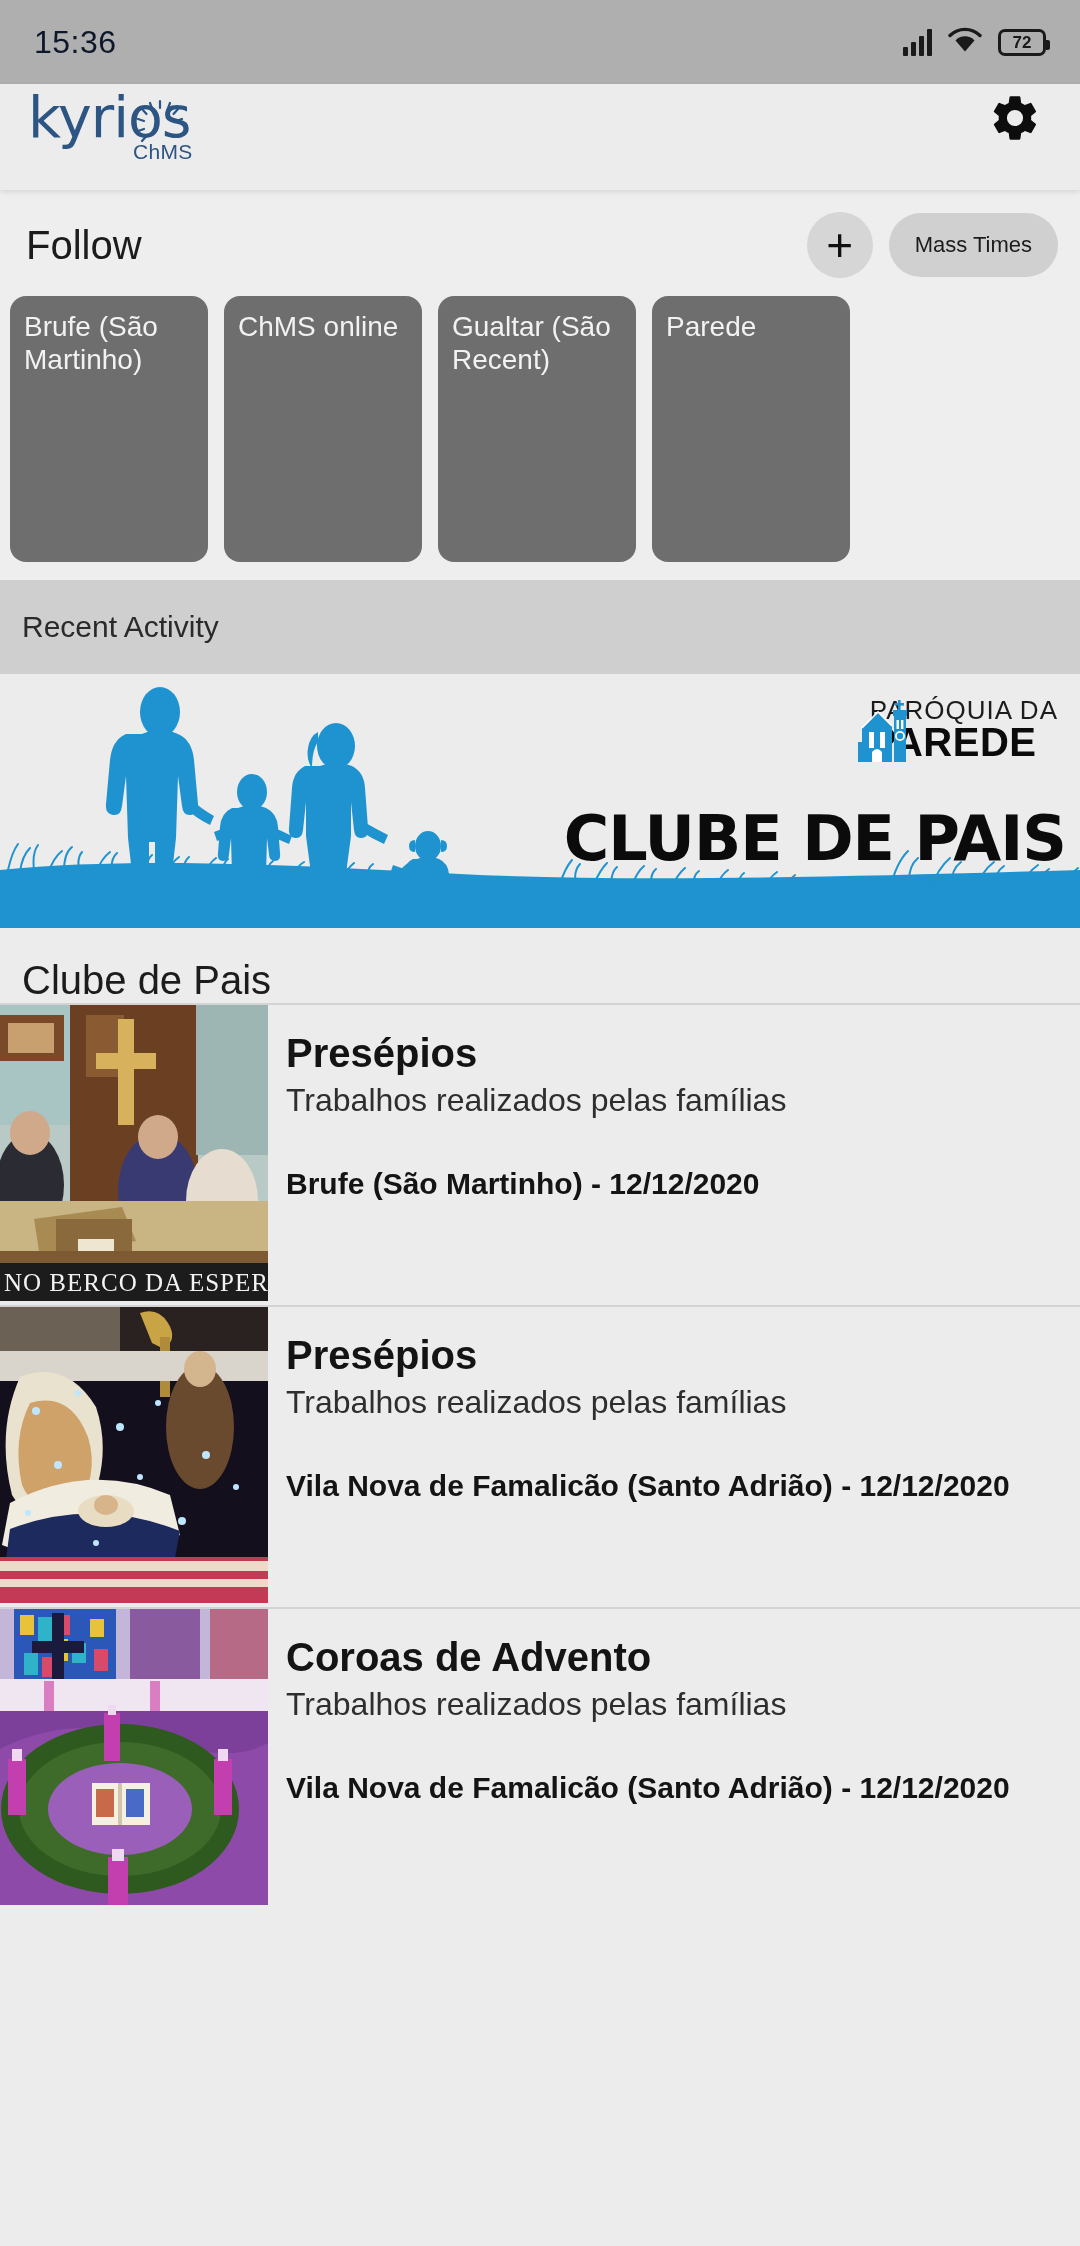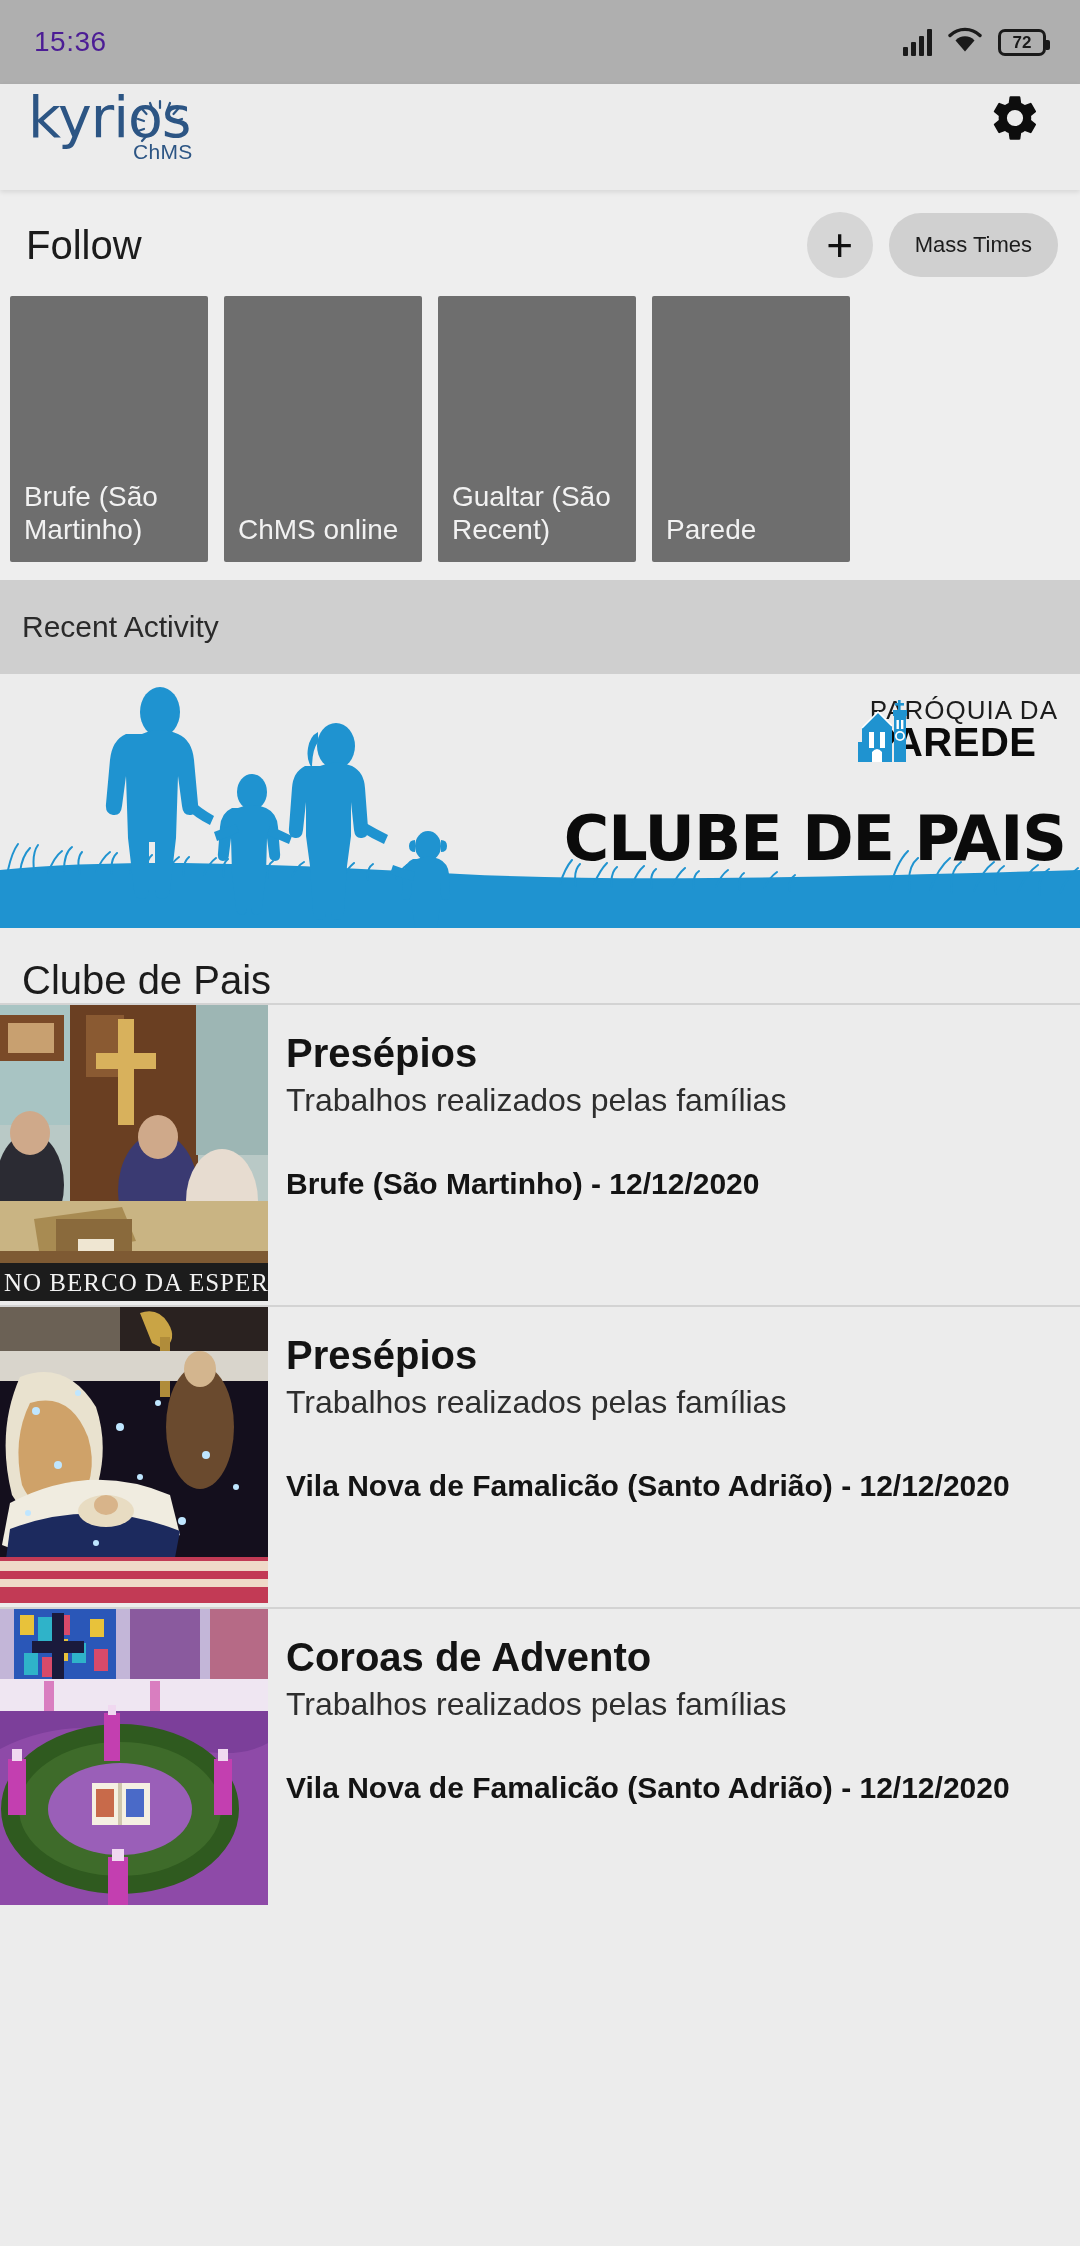--- a/index.html
+++ b/index.html
@@ -10,21 +10,21 @@
     overflow: hidden;
   }
   .screen { width: 1080px; height: 2246px; position: relative; background: #ececec; }
 
   
   .statusbar {
     height: 84px; background: #afafaf;
     display: flex; align-items: center; justify-content: space-between;
     padding: 0 34px;
   }
-  .status-time { font-size: 28px; color: #4c1d95; letter-spacing: .5px; }
+  .status-time { font-size: 32px; color: #0f172a; letter-spacing: .5px; }
   .status-icons { display: flex; align-items: center; gap: 16px; }
 
   
   .sig { display: flex; align-items: flex-end; gap: 3px; height: 28px; }
   .sig i { width: 5px; background: #1a1a1a; display: block; border-radius: 1px; }
   .sig i:nth-child(1){ height: 9px; }
   .sig i:nth-child(2){ height: 14px; }
   .sig i:nth-child(3){ height: 20px; }
   .sig i:nth-child(4){ height: 27px; }
 
@@ -74,23 +74,23 @@
   .mass-btn {
     height: 64px; border-radius: 34px; background: #d0d0d0;
     display: flex; align-items: center; padding: 0 26px;
     font-size: 22px; color: #1c1c1c;
   }
   .cards {
     display: flex; gap: 16px; padding: 0 10px; overflow: hidden;
   }
   .card {
     flex: 0 0 auto; width: 198px; height: 266px;
-    background: #6e6e6e; border-radius: 2px;
-    display: flex; align-items: flex-end;
-    padding: 14px 14px 16px 14px;
+    background: #6e6e6e; border-radius: 16px;
+    display: flex; 
+    padding: 14px 14px 28px 14px;
   }
   .card-label {
     color: #f2f2f2; font-size: 28px; line-height: 1.18;
     word-break: break-word;
   }
 
   
   .recent {
     background: #cfcfcf; height: 94px;
     display: flex; align-items: center; padding: 0 22px;

